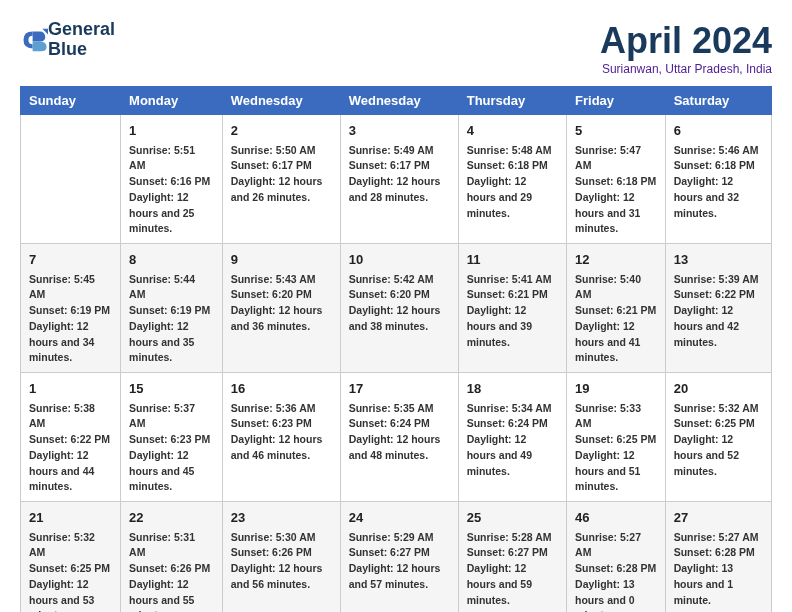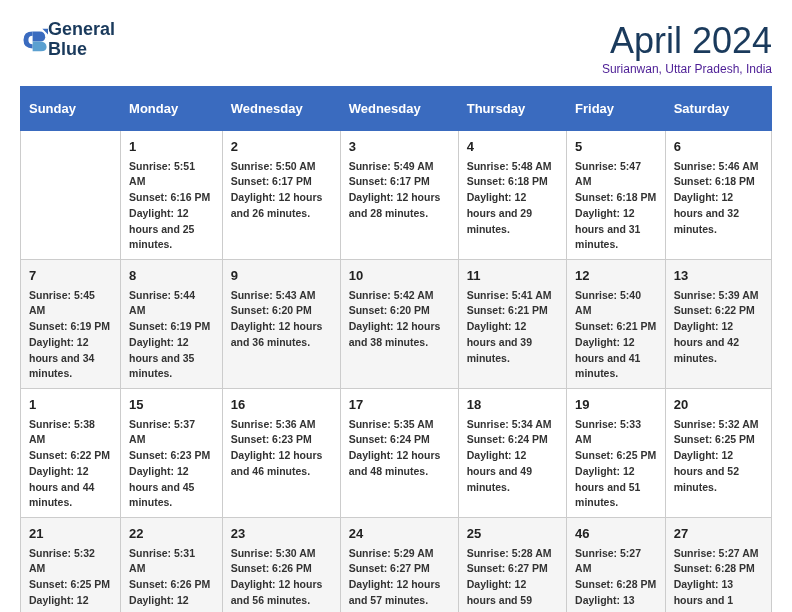--- a/index.html
+++ b/index.html
@@ -32,36 +32,36 @@
     }
     .logo-icon {
       width: 28px;
       height: 28px;
     }
     .title-section {
       text-align: right;
     }
     .main-title {
       font-size: 36px;
-      font-weight: normal;
+      font-weight: bold;
       color: #1a3a5c;
     }
     .subtitle {
       font-size: 12px;
       color: #4c1d95;
     }
     table {
       width: 100%;
       border-collapse: collapse;
       font-size: 11px;
     }
     thead tr th {
       background-color: #3a6bbf;
       color: #fff;
-      padding: 14px 8px;
+      padding: 6px 8px;
       text-align: left;
       font-size: 13px;
       font-weight: bold;
       border: 1px solid #3a6bbf;
     }
     tbody tr td {
       border: 1px solid #ccc;
       padding: 6px 8px;
       vertical-align: top;
       min-height: 80px;

